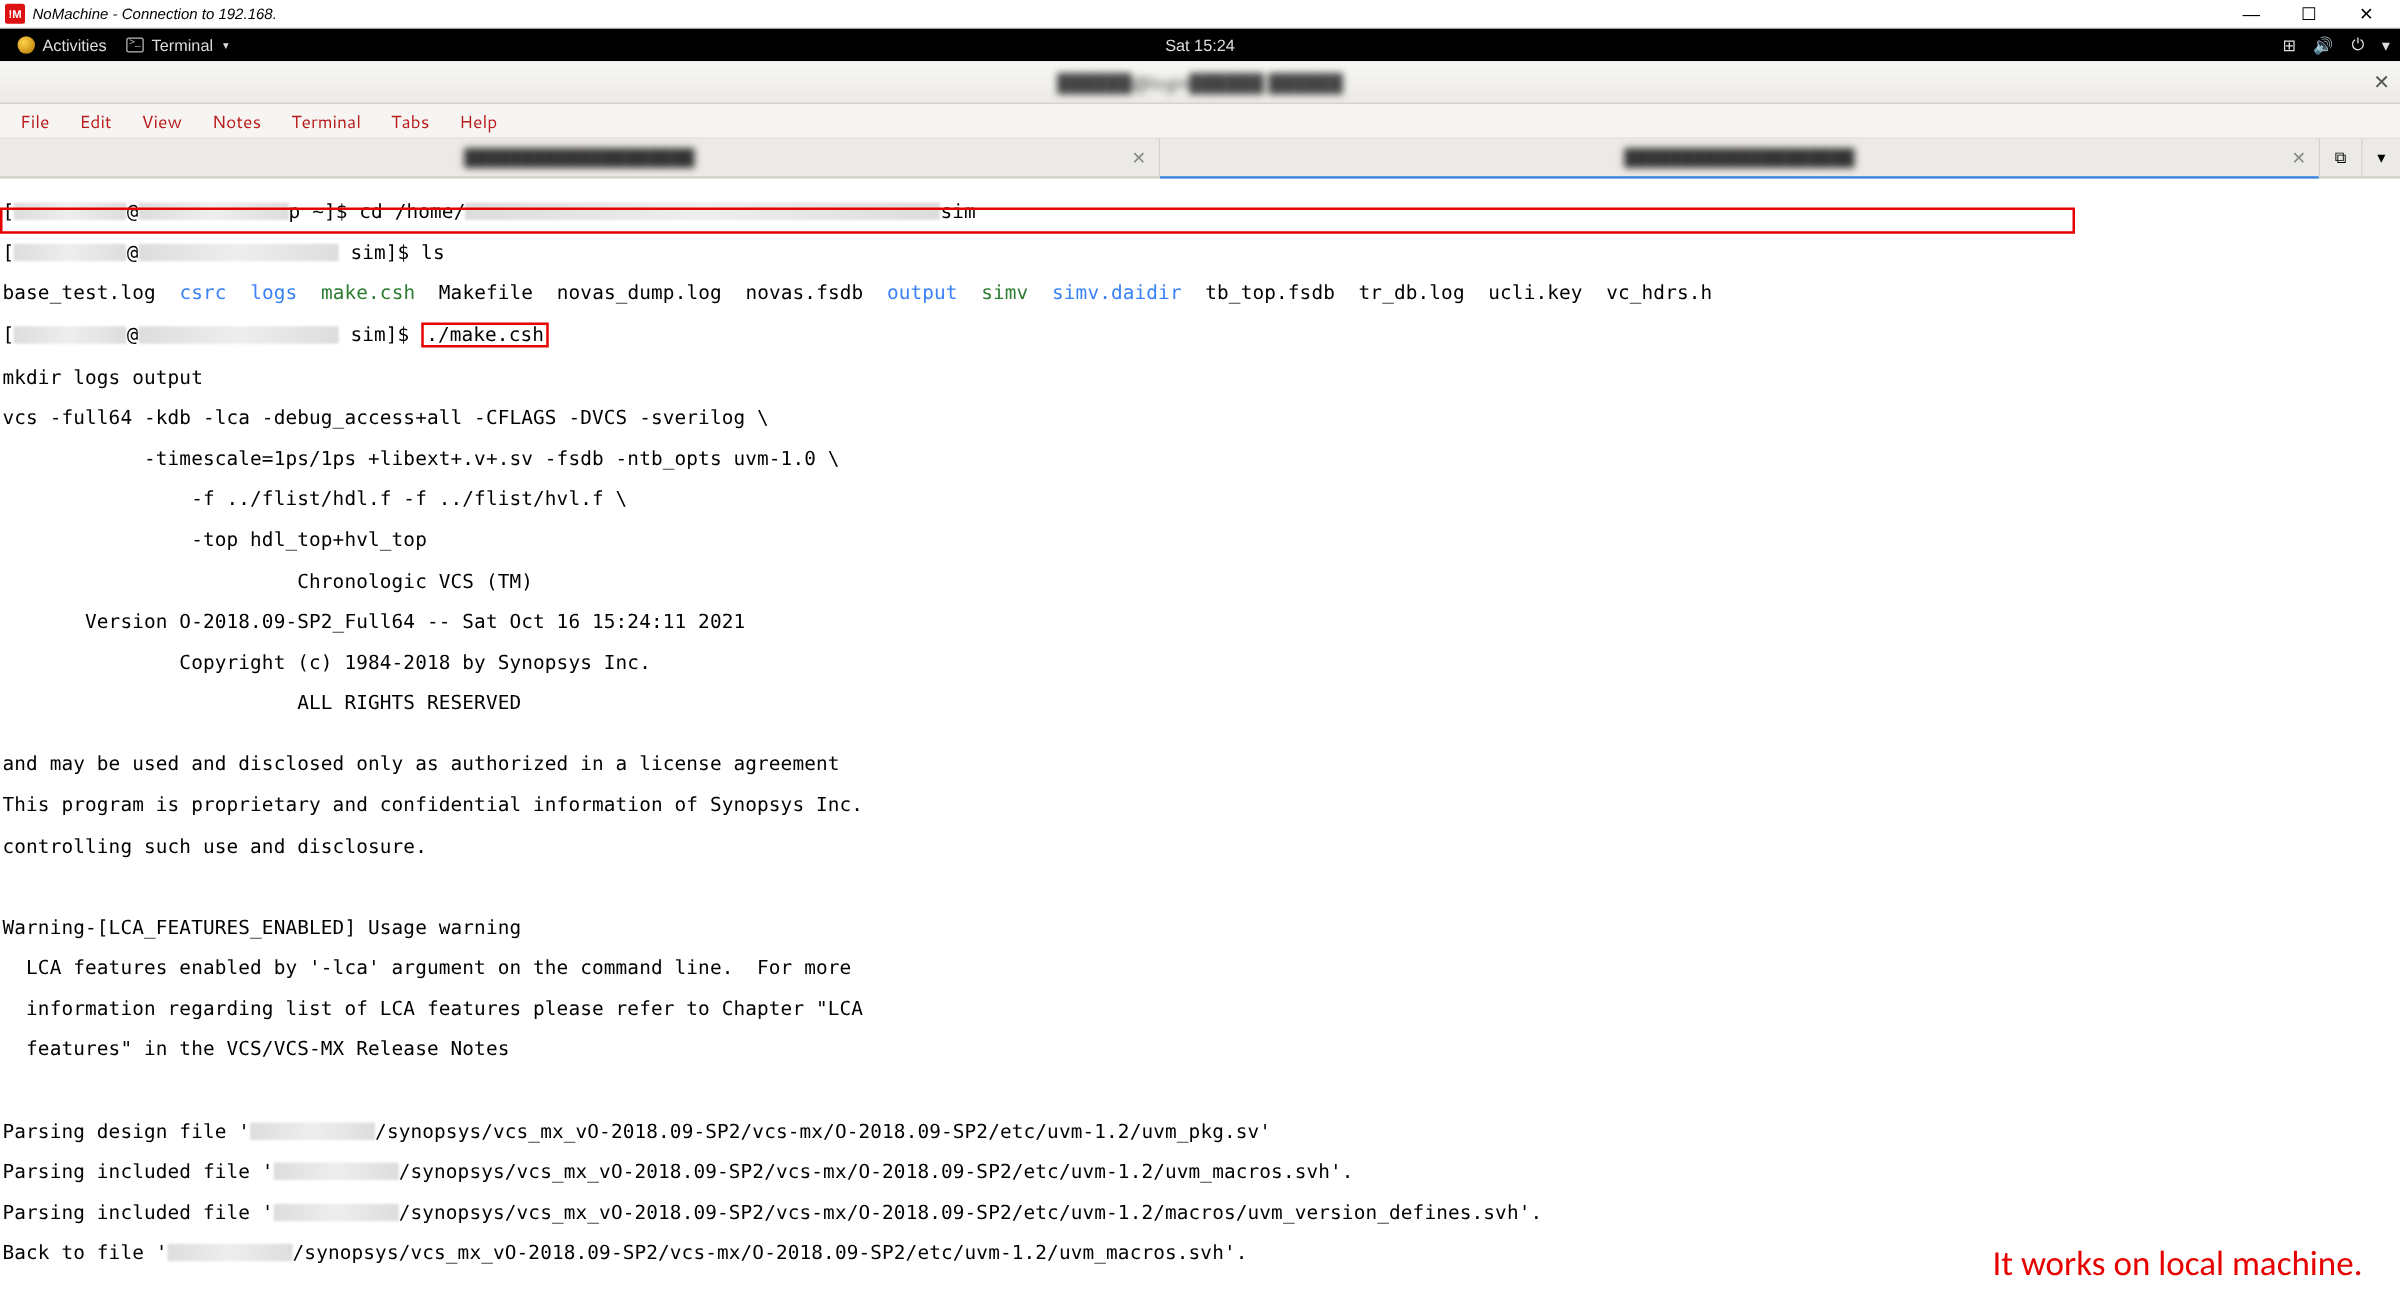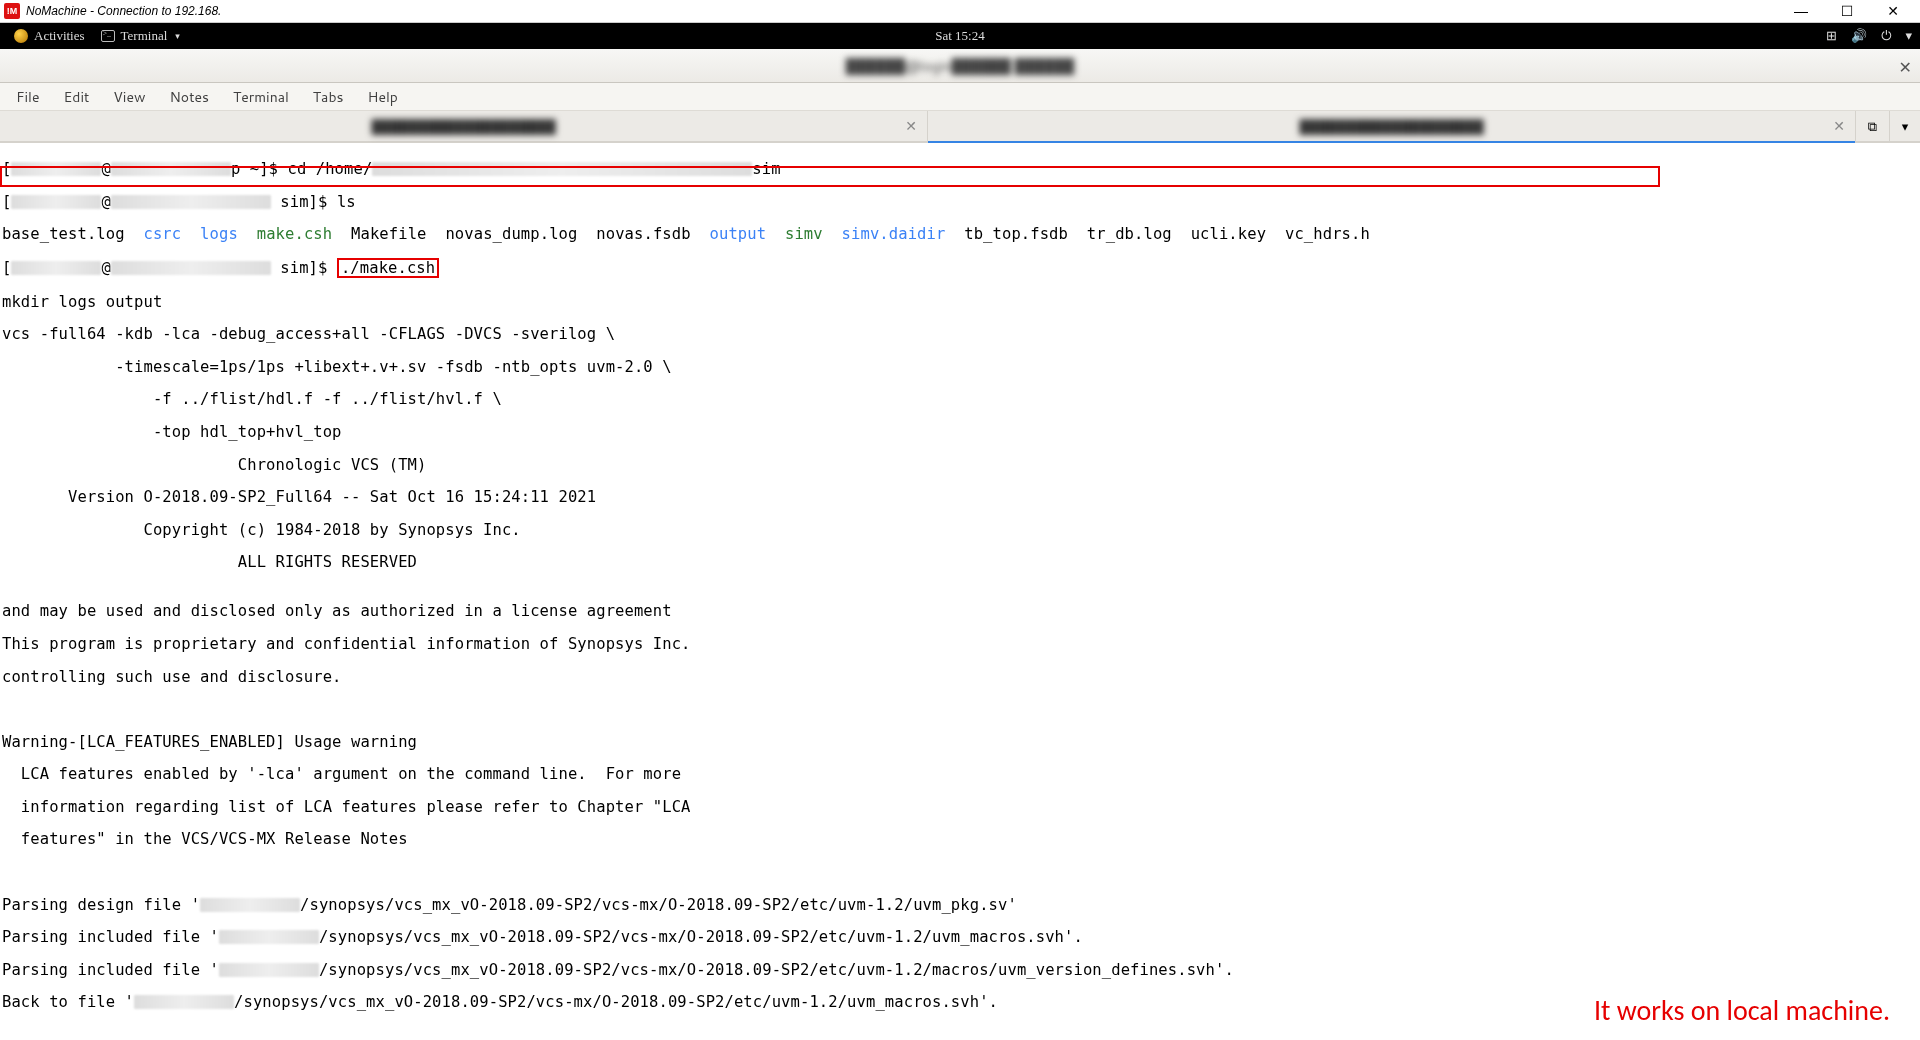--- a/index.html
+++ b/index.html
@@ -45,21 +45,21 @@
     font-size: 14px; color: #000;
   }
 
   
   .gnome-bar {
     height: 26px;
     background: #000;
     color: #ddd;
     display: flex;
     align-items: center;
-    font-family: Liberation Serif, serif;
+    font-family: Liberation Sans, sans-serif;
     font-size: 13px;
     padding: 0 8px;
     justify-content: center;
   }
   .gnome-bar .activities { display: flex; align-items: center; gap: 6px; padding: 0 6px; }
   .gnome-bar .activities .dot {
     width: 14px; height: 14px; border-radius: 50%;
     background: radial-gradient(circle at 35% 35%, #ffd24a, #b37400);
   }
   .gnome-bar .terminal-menu { display: flex; align-items: center; gap: 6px; padding: 0 10px; }
@@ -94,21 +94,21 @@
     font-size: 16px; color: #555;
   }
 
   
   .menubar {
     height: 28px;
     background: #f6f5f2;
     border-bottom: 1px solid #dedbd5;
     display: flex; align-items: center;
     font-family: Cantarell, "Segoe UI", sans-serif;
-    font-size: 14px; color: #404040;
+    font-size: 14px; color: #b91c1c;
     padding: 0 4px; gap: 0;
   }
   .menubar .item { padding: 4px 12px; }
 
   
   .tabbar {
     height: 32px;
     background: #eceae6;
     border-bottom: 2px solid #d5d2cc;
     display: flex; align-items: stretch;
@@ -248,21 +248,21 @@
   <div class="dropdown">▾</div>
 </div>
 
 <div class="term-body">
 <div class="line"><span>[</span><span class="blurspan" style="width:90px"></span><span>@</span><span class="blurspan" style="width:120px"></span><span>p ~]$ cd /home/</span><span class="blurspan" style="width:380px"></span><span>sim</span></div>
 <div class="line"><span>[</span><span class="blurspan" style="width:90px"></span><span>@</span><span class="blurspan" style="width:160px"></span><span> sim]$ ls</span></div>
 <div class="line"><span>base_test.log</span>  <span class="dir">csrc</span>  <span class="dir">logs</span>  <span class="exe">make.csh</span>  <span>Makefile</span>  <span>novas_dump.log</span>  <span>novas.fsdb</span>  <span class="dir">output</span>  <span class="exe">simv</span>  <span class="dir">simv.daidir</span>  <span>tb_top.fsdb</span>  <span>tr_db.log</span>  <span>ucli.key</span>  <span>vc_hdrs.h</span></div>
 <div class="line"><span>[</span><span class="blurspan" style="width:90px"></span><span>@</span><span class="blurspan" style="width:160px"></span><span> sim]$ </span><span class="redbox">./make.csh</span></div>
 <div class="line">mkdir logs output</div>
 <div class="line">vcs -full64 -kdb -lca -debug_access+all -CFLAGS -DVCS -sverilog \</div>
-<div class="line">            -timescale=1ps/1ps +libext+.v+.sv -fsdb -ntb_opts uvm-2.0 \</div>
+<div class="line">            -timescale=1ps/1ps +libext+.v+.sv -fsdb -ntb_opts uvm-1.0 \</div>
 <div class="line">                -f ../flist/hdl.f -f ../flist/hvl.f \</div>
 <div class="line">                -top hdl_top+hvl_top</div>
 <div class="line">                         Chronologic VCS (TM)</div>
 <div class="line">       Version O-2018.09-SP2_Full64 -- Sat Oct 16 15:24:11 2021</div>
 <div class="line">               Copyright (c) 1984-2018 by Synopsys Inc.</div>
 <div class="line">                         ALL RIGHTS RESERVED</div>
 <div class="line"></div>
 <div class="line">and may be used and disclosed only as authorized in a license agreement</div>
 <div class="line">This program is proprietary and confidential information of Synopsys Inc.</div>
 <div class="line">controlling such use and disclosure.</div>

